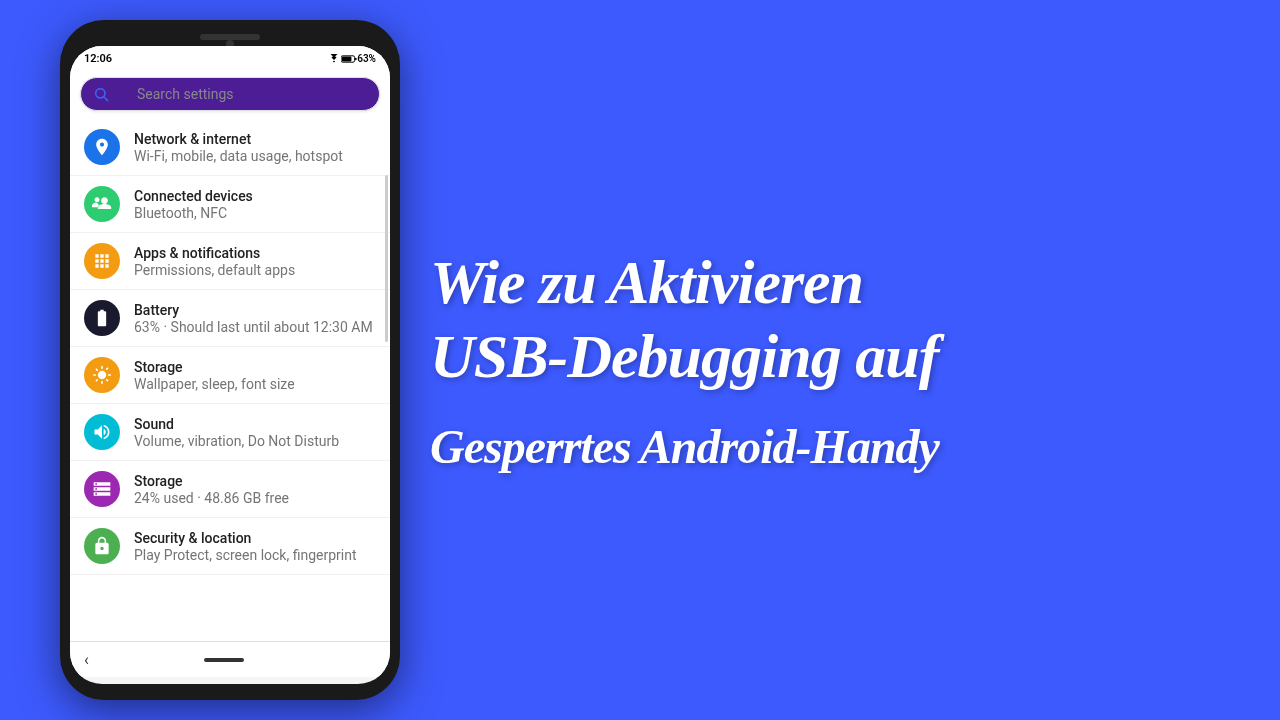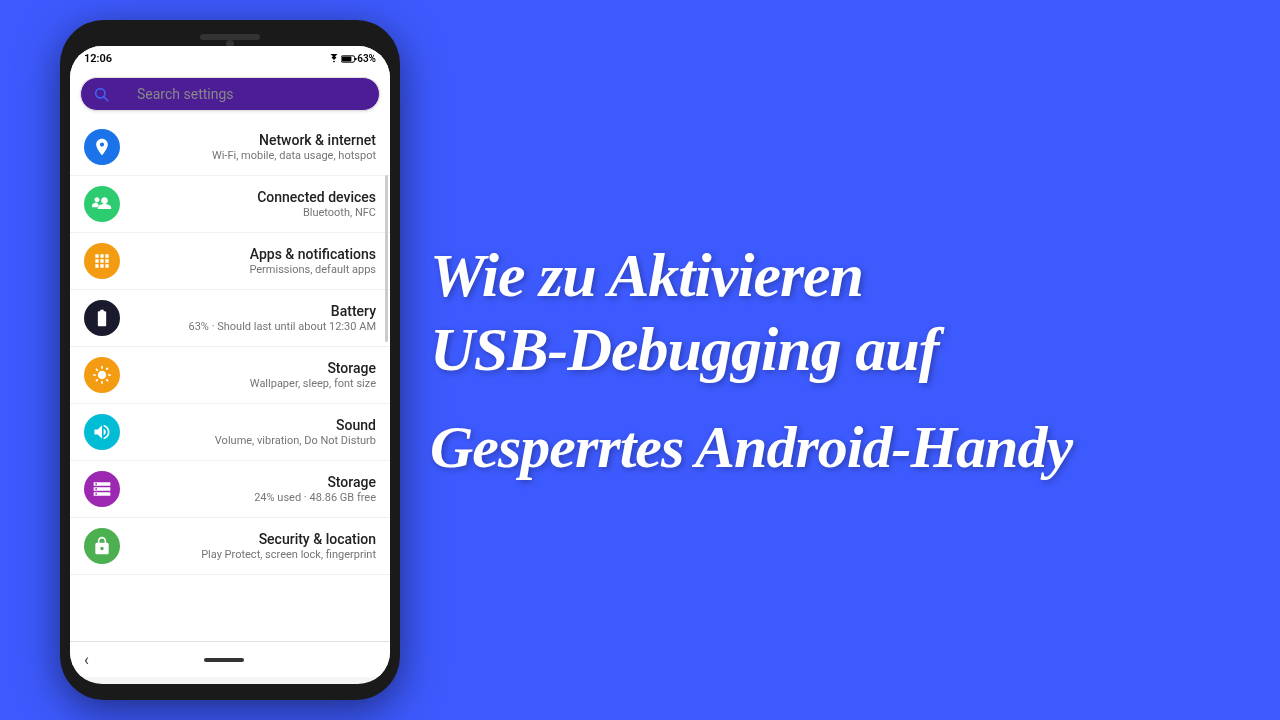--- a/index.html
+++ b/index.html
@@ -116,21 +116,20 @@
       font-size: 14px;
       color: #888;
       padding-left: 20px;
     }
 
     
     .settings-list {
       background: #fff;
       overflow-y: auto;
       flex: 1;
-      text-align: right;
     }
 
     .settings-item {
       display: flex;
       align-items: center;
       padding: 10px 14px;
       gap: 14px;
       border-bottom: 1px solid #f0f0f0;
       cursor: pointer;
     }
@@ -150,21 +149,21 @@
       flex: 1;
     }
 
     .item-title {
       font-size: 14px;
       font-weight: 500;
       color: #212121;
     }
 
     .item-subtitle {
-      font-size: 11px;
+      font-size: 14px;
       color: #757575;
       margin-top: 1px;
     }
 
     
     .bottom-nav {
       background: #fff;
       padding: 8px 14px;
       display: flex;
       align-items: center;
@@ -204,21 +203,21 @@
       display: block;
       font-size: 62px;
       letter-spacing: -1px;
     }
 
     .title-line-2 {
       font-size: 62px;
     }
 
     .title-line-3 {
-      font-size: 60px;
+      font-size: 48px;
       margin-top: 24px;
     }
 
     
     .phone-scroll-area {
       height: calc(100% - 80px);
       overflow: hidden;
       display: flex;
       flex-direction: column;
       position: relative;

